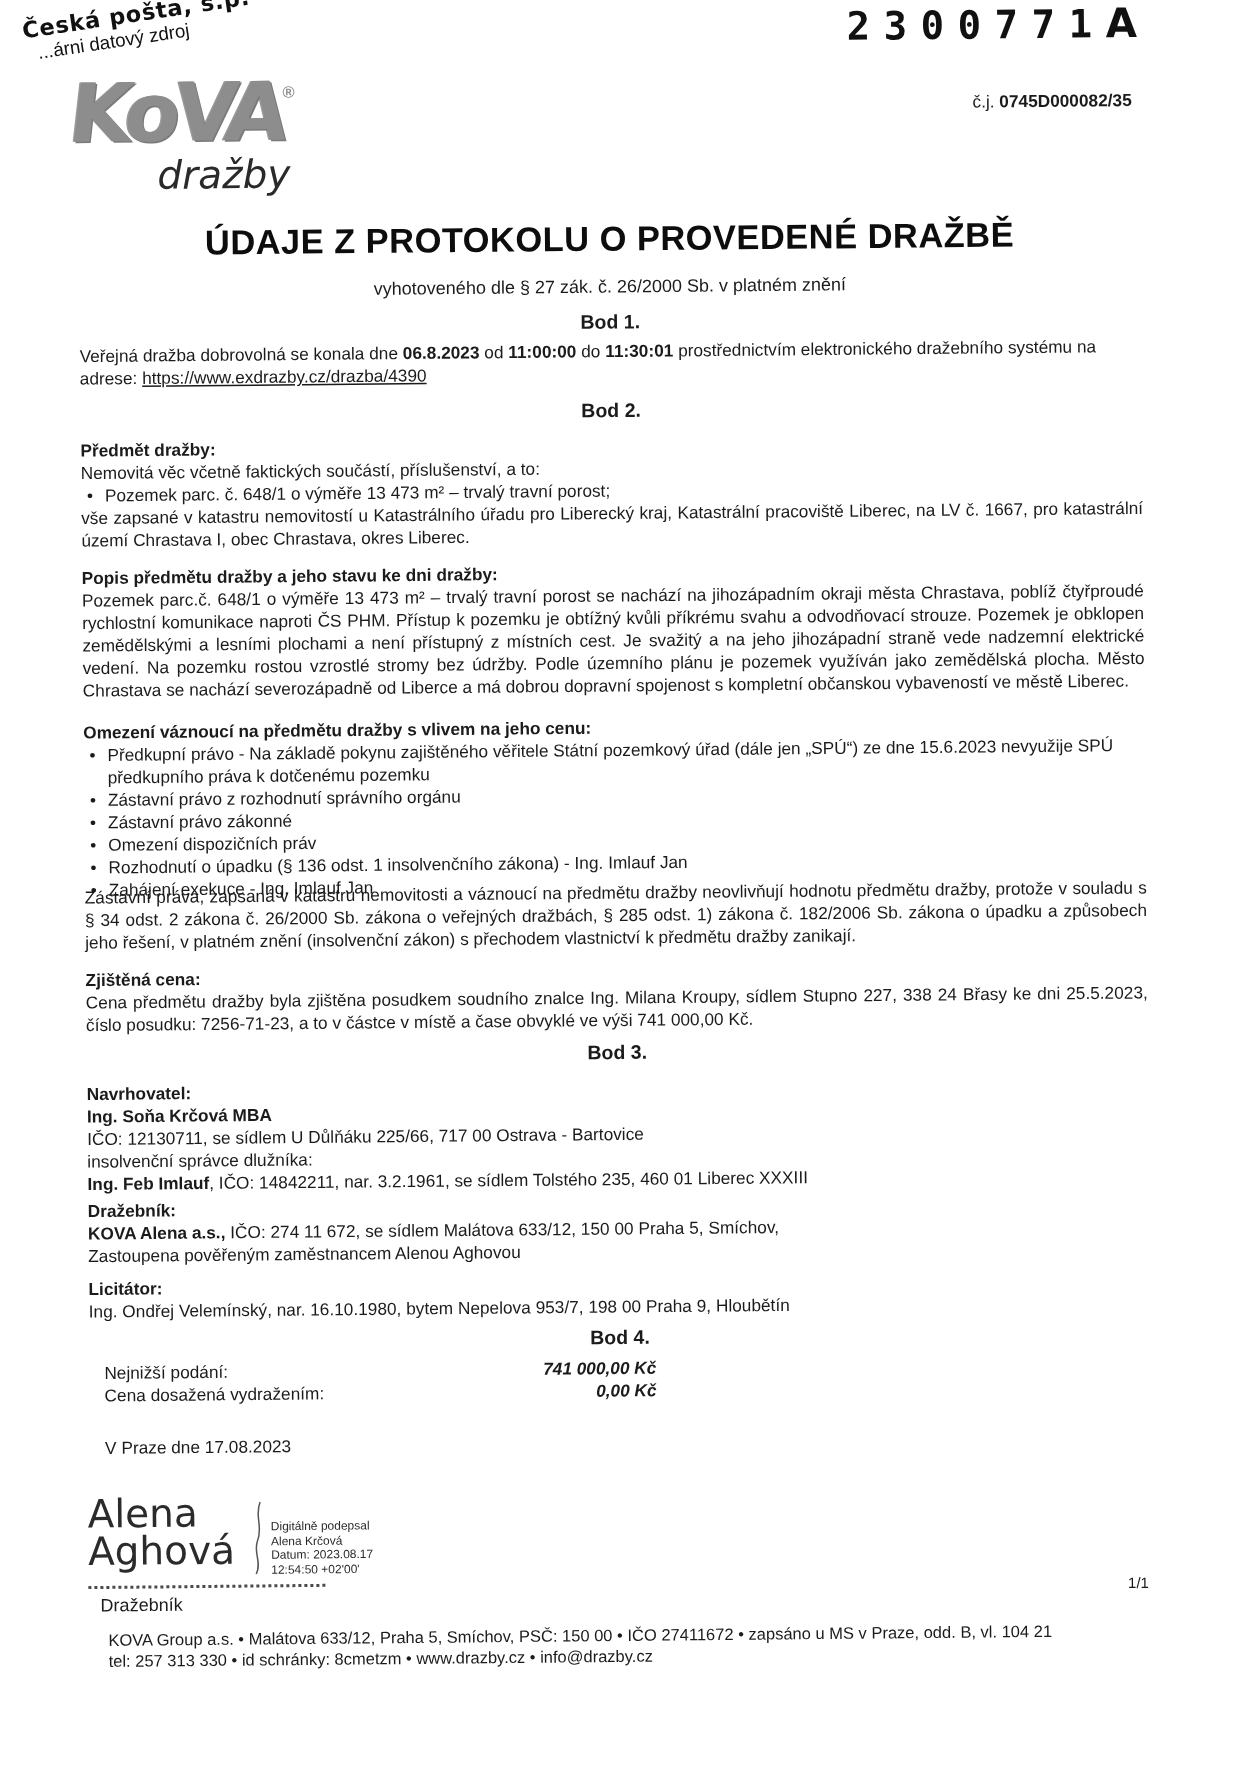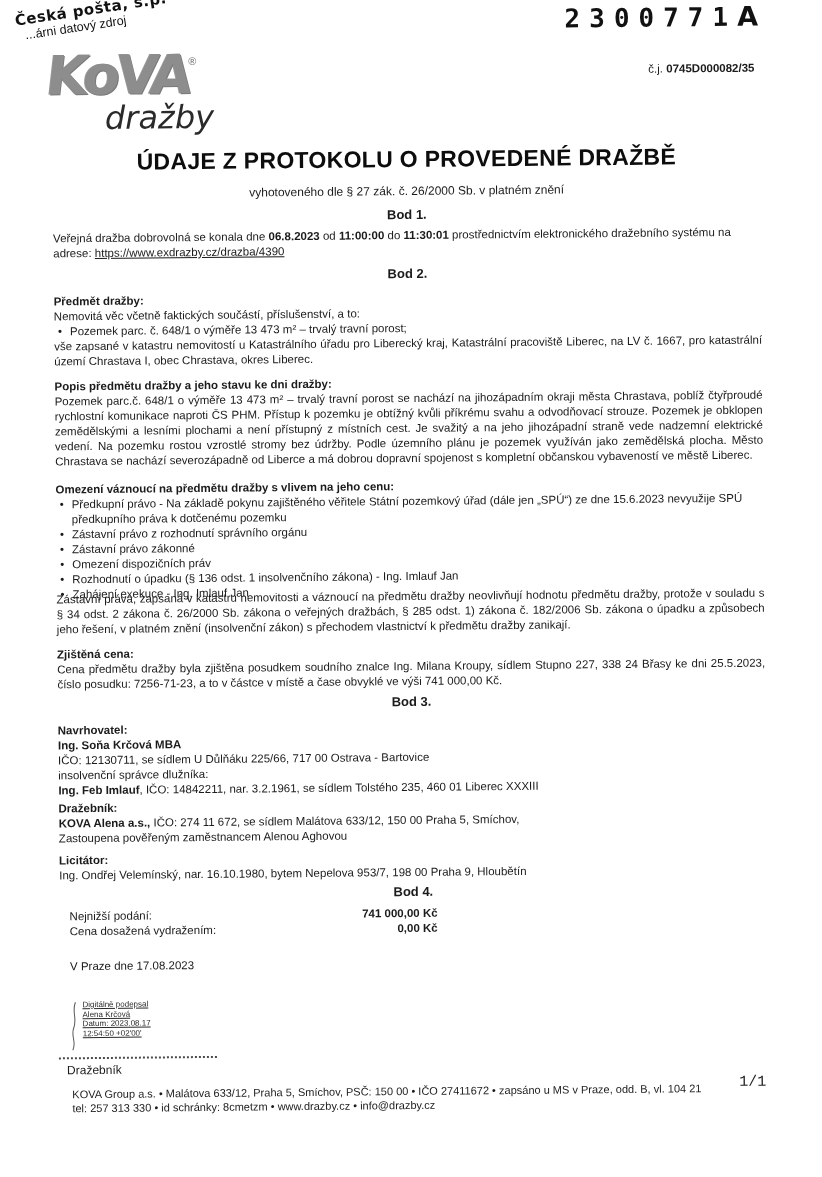--- a/index.html
+++ b/index.html
@@ -14,49 +14,49 @@
   .full{left:57px;width:708px;}
   
   .stamp{left:20px;top:10px;transform:rotate(-8deg);transform-origin:left top;color:#111;}
   .stamp-l1{font-weight:bold;font-size:15px;letter-spacing:0.5px;font-family:"DejaVu Sans",sans-serif;}
   .stamp-l2{font-size:12.5px;margin-left:8px;margin-top:1px;}
   .logo{left:52px;top:46px;}
   .logo-word{display:inline-block;font-family:"DejaVu Sans",sans-serif;font-weight:900;font-size:54px;
              line-height:54px;color:#8d8d8d;letter-spacing:-4px;transform:skewX(-7deg);
              text-shadow:1px 1px 0 #7a7a7a, -1px 0 0 #9a9a9a;}
   .logo-reg{font-size:11px;color:#8d8d8d;vertical-align:28px;font-weight:bold;}
-  .logo-sub{font-style:italic;font-size:32px;line-height:26px;color:#2a2a2a;margin:2px 0 0 58px;
+  .logo-sub{font-style:italic;font-size:26px;line-height:26px;color:#2a2a2a;margin:2px 0 0 58px;
             font-family:"DejaVu Sans",sans-serif;}
   .docnum{right:58px;top:12px;font-family:"DejaVu Sans Mono",monospace;font-weight:bold;
           font-size:26px;letter-spacing:9px;color:#111;}
   .docnum .series{font-family:"DejaVu Sans",sans-serif;letter-spacing:0;font-size:27px;}
   .cj{right:62px;top:64px;font-size:11.5px;}
   
   .title{top:152px;font-size:23px;font-weight:bold;letter-spacing:0.3px;color:#0d0d0d;}
   .subtitle{top:184px;font-size:12px;}
   .bodh{font-weight:bold;font-size:13px;}
   
   ul.blist{margin:0;padding:0;list-style:none;}
   ul.blist li{position:relative;padding-left:16px;}
   ul.blist li::before{content:"\2022";position:absolute;left:4px;top:0;}
   
   .b4row{display:flex;width:368px;padding-left:10px;}
   .b4label{flex:1;}
-  .b4value{font-weight:bold;text-align:center;}
+  .b4value{font-weight:bold;text-align:center;font-style:italic;}
   
   .sig{left:55px;top:995px;}
   .sig-row{display:flex;align-items:flex-start;}
   .sig-name{font-family:"DejaVu Sans",sans-serif;font-size:26px;line-height:25px;color:#2b2b2b;}
   .sig-flourish{margin:2px 2px 0 10px;}
-  .sig-details{font-size:8px;line-height:9.5px;color:#2b2b2b;margin-top:2px;text-decoration:underline;}
+  .sig-details{font-size:8px;line-height:9.5px;color:#2b2b2b;margin-top:16px;}
   .sig-dots{width:158px;border-bottom:2px dotted #4a4a4a;margin-top:5px;}
   .sig-role{margin:4px 0 0 8px;font-size:12px;}
   
   .footer{left:68px;width:690px;top:1084px;font-size:11px;line-height:14px;}
-  .pagenum{right:60px;top:1078px;font-size:15px;font-family:Liberation Mono, monospace;}
+  .pagenum{right:60px;top:1052px;font-size:10px;}
   a.doclink{color:#1b1b1b;text-decoration:underline;}
 </style>
 </head>
 <body>
 
 <div class="page">
   <div class="doc">
 
     <div class="abs stamp">
       <div class="stamp-l1">Česká pošta, s.p.</div>
@@ -152,20 +152,24 @@
       <div class="b4row">
         <span class="b4label">Cena dosažená vydražením:</span>
         <span class="b4value">0,00 Kč</span>
       </div>
     </div>
 
     <div class="abs full" style="top:956px;padding-left:10px">V Praze dne 17.08.2023</div>
 
     <div class="abs sig">
       <div class="sig-row">
+        <div class="sig-name">
+          <div>Alena</div>
+          <div>Aghová</div>
+        </div>
         <svg class="sig-flourish" width="12" height="52" viewBox="0 0 12 52">
           <path d="M7 2 C3 12, 9 18, 5 28 C2 36, 8 42, 4 50" stroke="#555" stroke-width="1" fill="none"></path>
         </svg>
         <div class="sig-details">
           <div>Digitálně podepsal</div>
           <div>Alena Krčová</div>
           <div>Datum: 2023.08.17</div>
           <div>12:54:50 +02'00'</div>
         </div>
       </div>

